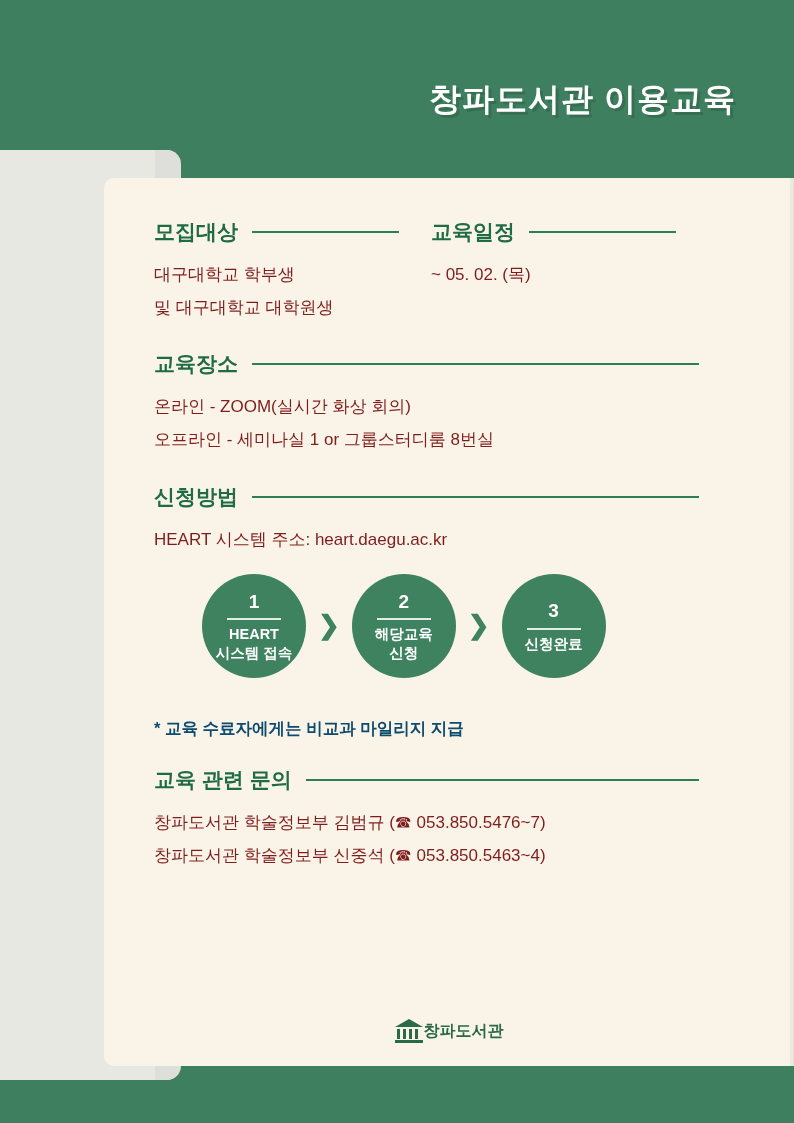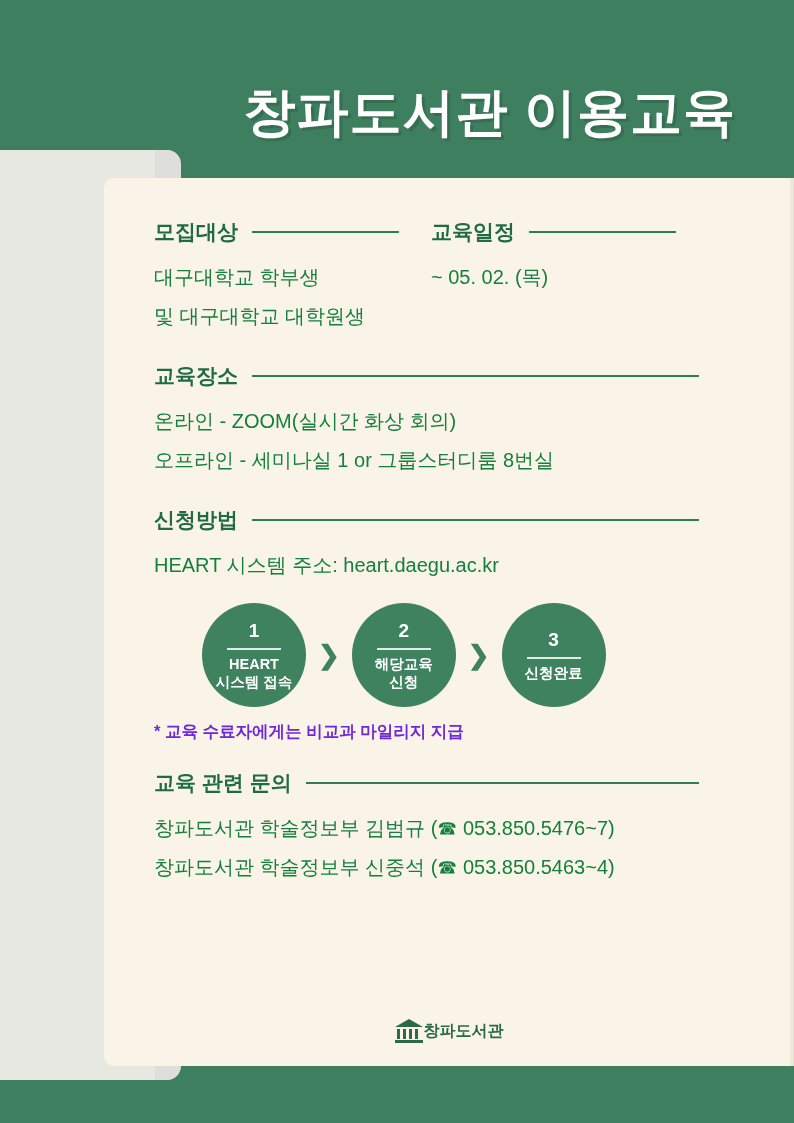--- a/index.html
+++ b/index.html
@@ -13,21 +13,21 @@
     font-family: "Liberation Sans", sans-serif;
     position: relative;
     overflow: hidden;
   }
 
   
   .poster-title {
     position: absolute;
     top: 78px;
     right: 58px;
-    font-size: 52px;
+    font-size: 32px;
     font-weight: bold;
     color: #ffffff;
     letter-spacing: 1px;
     text-shadow: 3px 3px 0 rgba(0,0,0,0.13);
     white-space: nowrap;
   }
 
   
   .book-left-page {
     position: absolute;
@@ -98,22 +98,22 @@
     color: #1f6b45;
     white-space: nowrap;
   }
   .sec-head .rule {
     flex: 1;
     height: 2px;
     background: #2e7d57;
     margin-left: 14px;
   }
   .line {
-    font-size: 20px;
-    color: #15803d;
+    font-size: 17px;
+    color: #7f1d1d;
     line-height: 1.95;
     white-space: nowrap;
   }
 
   .two-col {
     display: flex;
     gap: 32px;
   }
   .col { width: 245px; }
 
@@ -155,24 +155,24 @@
     font-weight: bold;
     white-space: nowrap;
   }
   .chev {
     color: #3e8260;
     font-size: 26px;
     font-weight: bold;
   }
 
   .note {
-    margin-top: 14px;
+    margin-top: 40px;
     font-size: 16.5px;
     font-weight: bold;
-    color: #6d28d9;
+    color: #0c4a6e;
   }
 
   .footer-logo {
     position: absolute;
     left: 0;
     right: 22px;
     bottom: 22px;
     display: flex;
     align-items: center;
     justify-content: center;

